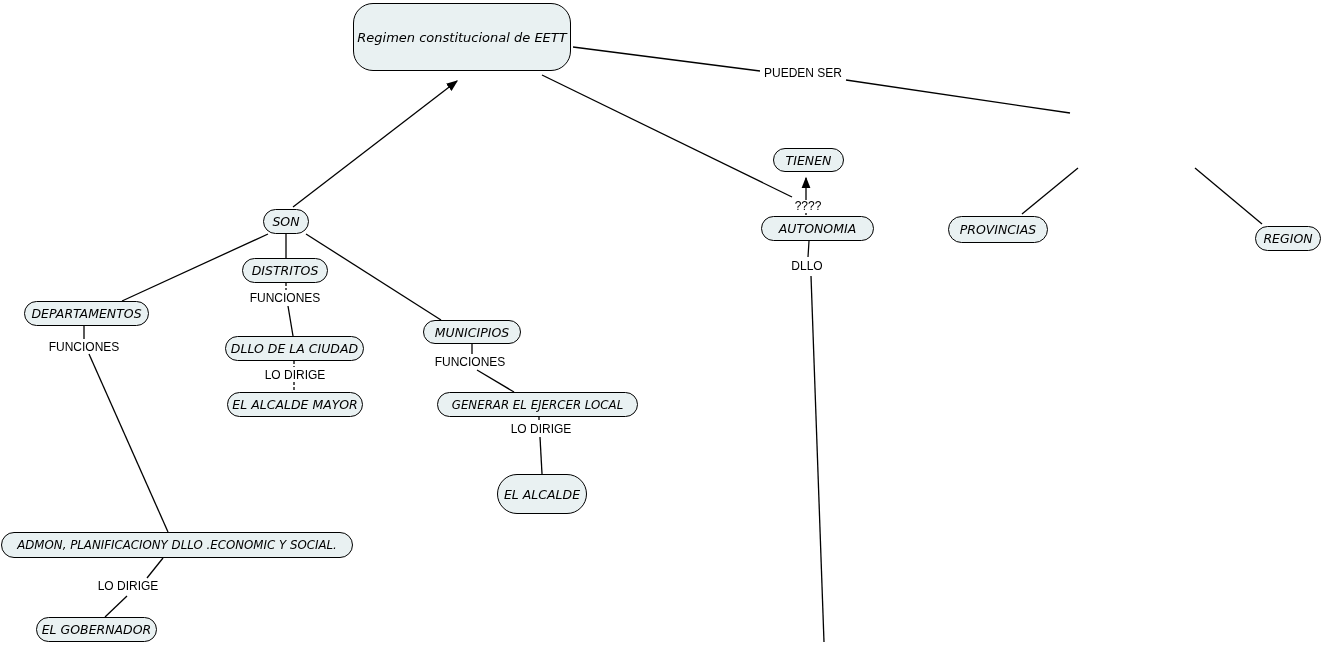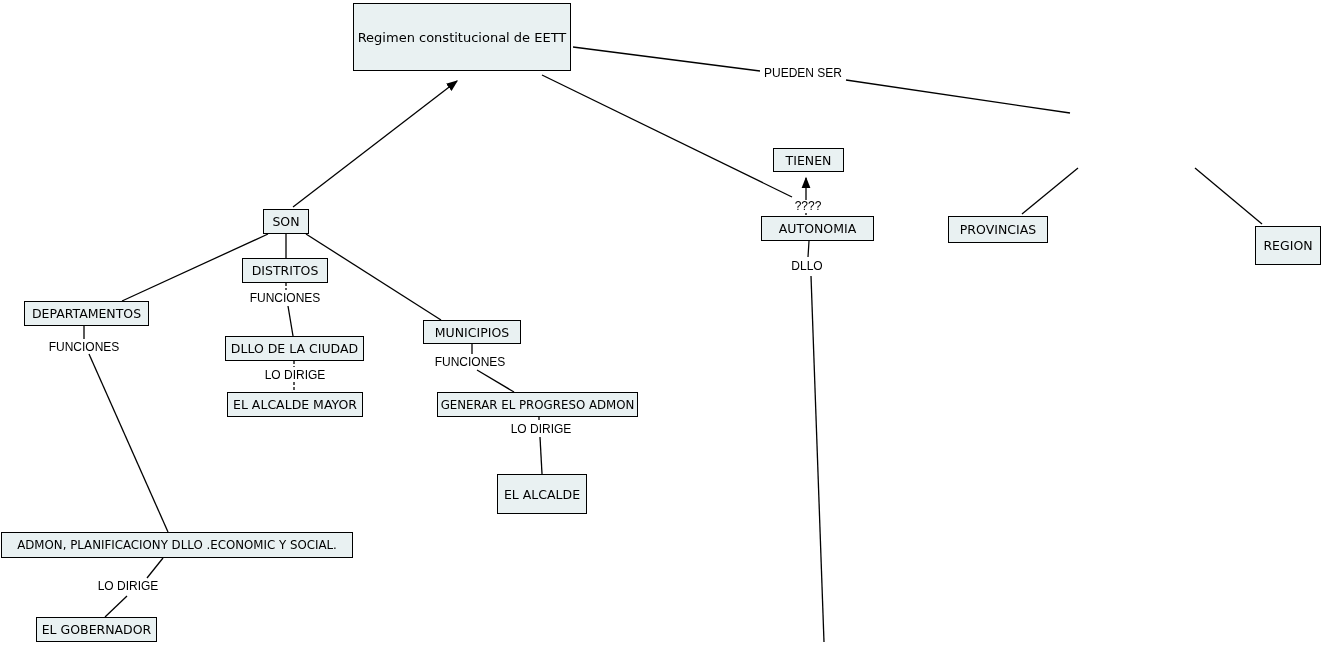--- a/index.html
+++ b/index.html
@@ -9,24 +9,25 @@
     background:var(--bg,#ffffff);
     font-family:"DejaVu Sans",sans-serif;
     overflow:hidden;
   }
   .edges{position:absolute;left:0;top:0;width:1325px;height:672px;z-index:0;}
   .node{
     position:absolute;z-index:2;
     display:flex;align-items:center;justify-content:center;
     background:var(--node-fill,#e9f1f2);
     border:1.5px solid var(--node-border,#000);
-    border-radius:0;
+    border-radius:20px;
     font-size:12.5px;color:#000;
     white-space:nowrap;
     box-sizing:border-box;
+    font-style:italic;
   }
   .node.root{font-size:13px;}
   .node.dense{font-size:11.8px;}
   .link-label{
     position:absolute;z-index:1;
     transform:translateX(-50%);
     font-family:"Liberation Sans",sans-serif;
     font-size:12px;color:#000;
     white-space:nowrap;
   }
@@ -73,35 +74,35 @@
 
   <div class="node root" style="left:353px;top:3px;width:218px;height:68px">Regimen constitucional de EETT</div>
 
 
   <div class="node" style="left:773px;top:148px;width:71px;height:24px">TIENEN</div>
 
   <div class="node" style="left:761px;top:216px;width:113px;height:25px">AUTONOMIA</div>
 
   <div class="node" style="left:948px;top:216px;width:100px;height:27px">PROVINCIAS</div>
 
-  <div class="node" style="left:1255px;top:226px;width:66px;height:39px">REGION</div>
+  <div class="node" style="left:1255px;top:226px;width:66px;height:25px">REGION</div>
 
   <div class="node" style="left:263px;top:209px;width:46px;height:25px">SON</div>
 
   <div class="node" style="left:242px;top:258px;width:86px;height:25px">DISTRITOS</div>
 
   <div class="node" style="left:24px;top:301px;width:125px;height:25px">DEPARTAMENTOS</div>
 
   <div class="node" style="left:225px;top:336px;width:139px;height:25px">DLLO DE LA CIUDAD</div>
 
   <div class="node" style="left:227px;top:392px;width:136px;height:25px">EL ALCALDE MAYOR</div>
 
   <div class="node" style="left:423px;top:320px;width:98px;height:24px">MUNICIPIOS</div>
 
-  <div class="node dense" style="left:437px;top:392px;width:201px;height:25px">GENERAR EL PROGRESO ADMON</div>
+  <div class="node dense" style="left:437px;top:392px;width:201px;height:25px">GENERAR EL EJERCER LOCAL</div>
 
   <div class="node" style="left:497px;top:474px;width:90px;height:40px">EL ALCALDE</div>
 
   <div class="node dense" style="left:1px;top:532px;width:352px;height:26px">ADMON, PLANIFICACIONY DLLO .ECONOMIC Y SOCIAL.</div>
 
   <div class="node" style="left:36px;top:617px;width:121px;height:25px">EL GOBERNADOR</div>
 
 
   <span class="link-label" style="left:803px;top:66px">PUEDEN SER</span>
 

